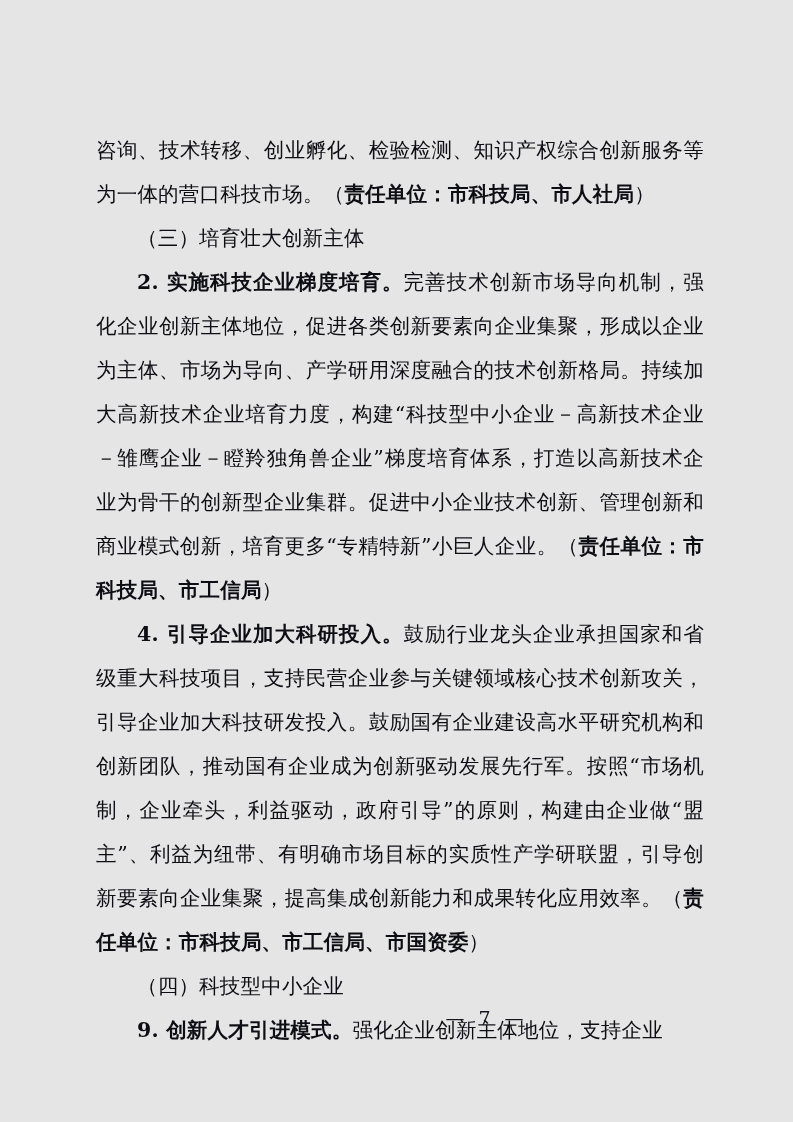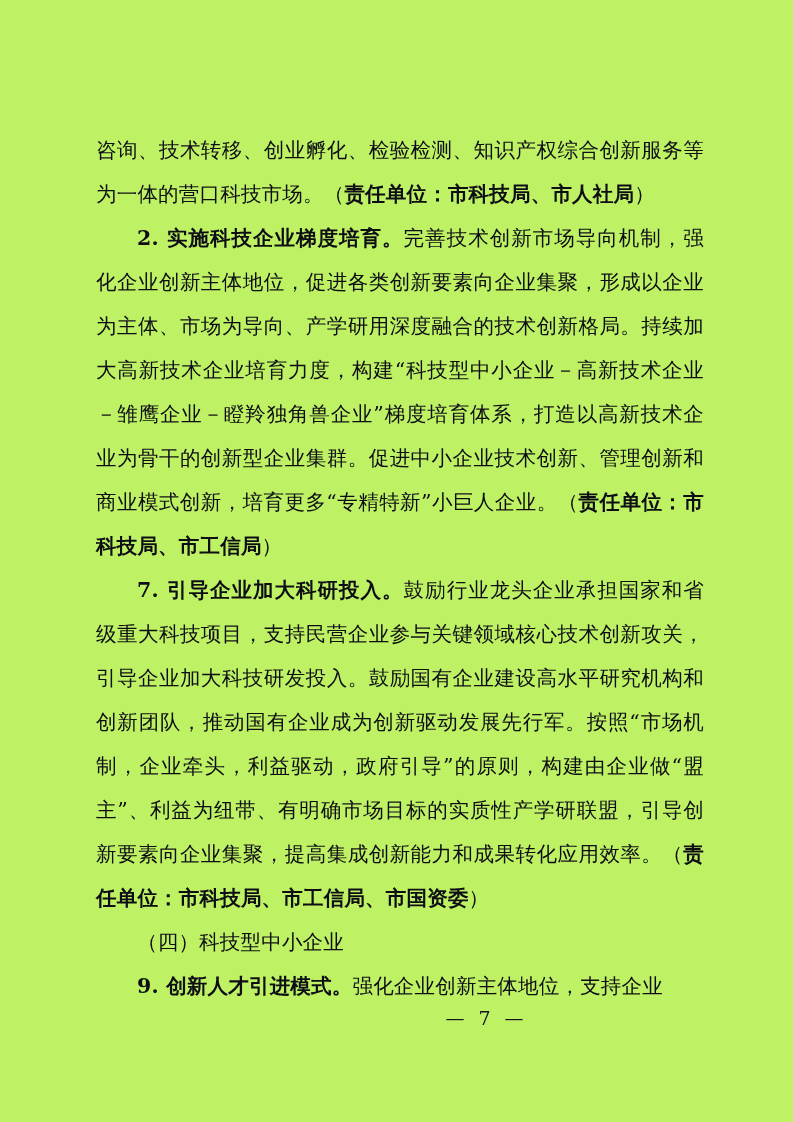--- a/index.html
+++ b/index.html
@@ -5,21 +5,21 @@
   html, body {
     margin: 0;
     padding: 0;
     background: #ffffff;
   }
   .page {
     position: relative;
     width: 793px;
     height: 1122px;
     margin: 0 auto;
-    background: #bef264;
+    background: #e5e5e5;
     overflow: hidden;
     box-sizing: border-box;
   }
   .doc-body {
     position: absolute;
     left: 96px;
     top: 128px;
     width: 608px;
   }
   .para {
@@ -50,19 +50,20 @@
     letter-spacing: 4px;
     padding-left: 180px;
   }
 </style>
 </head>
 <body>
 
 <div class="page">
   <div class="doc-body">
       <p class="para"><span>咨询、技术转移、创业孵化、检验检测、知识产权综合创新服务等为一体的营口科技市场。（</span><span class="bold">责任单位：市科技局、市人社局</span><span>）</span></p>
+      <p class="para indent2"><span>（三）培育壮大创新主体</span></p>
       <p class="para indent2"><span class="bold">2. 实施科技企业梯度培育。</span><span>完善技术创新市场导向机制，强化企业创新主体地位，促进各类创新要素向企业集聚，形成以企业为主体、市场为导向、产学研用深度融合的技术创新格局。持续加大高新技术企业培育力度，构建“科技型中小企业－高新技术企业－雏鹰企业－瞪羚独角兽企业”梯度培育体系，打造以高新技术企业为骨干的创新型企业集群。促进中小企业技术创新、管理创新和商业模式创新，培育更多“专精特新”小巨人企业。（</span><span class="bold">责任单位：市科技局、市工信局</span><span>）</span></p>
-      <p class="para indent2"><span class="bold">7. 引导企业加大科研投入。</span><span>鼓励行业龙头企业承担国家和省级重大科技项目，支持民营企业参与关键领域核心技术创新攻关，引导企业加大科技研发投入。鼓励国有企业建设高水平研究机构和创新团队，推动国有企业成为创新驱动发展先行军。按照“市场机制，企业牵头，利益驱动，政府引导”的原则，构建由企业做“盟主”、利益为纽带、有明确市场目标的实质性产学研联盟，引导创新要素向企业集聚，提高集成创新能力和成果转化应用效率。（</span><span class="bold">责任单位：市科技局、市工信局、市国资委</span><span>）</span></p>
+      <p class="para indent2"><span class="bold">4. 引导企业加大科研投入。</span><span>鼓励行业龙头企业承担国家和省级重大科技项目，支持民营企业参与关键领域核心技术创新攻关，引导企业加大科技研发投入。鼓励国有企业建设高水平研究机构和创新团队，推动国有企业成为创新驱动发展先行军。按照“市场机制，企业牵头，利益驱动，政府引导”的原则，构建由企业做“盟主”、利益为纽带、有明确市场目标的实质性产学研联盟，引导创新要素向企业集聚，提高集成创新能力和成果转化应用效率。（</span><span class="bold">责任单位：市科技局、市工信局、市国资委</span><span>）</span></p>
       <p class="para indent2"><span>（四）科技型中小企业</span></p>
       <p class="para indent2"><span class="bold">9. 创新人才引进模式。</span><span>强化企业创新主体地位，支持企业</span></p>
     </div>
   <div class="page-number">— 7 —</div>
 </div>
 
 </body></html>

